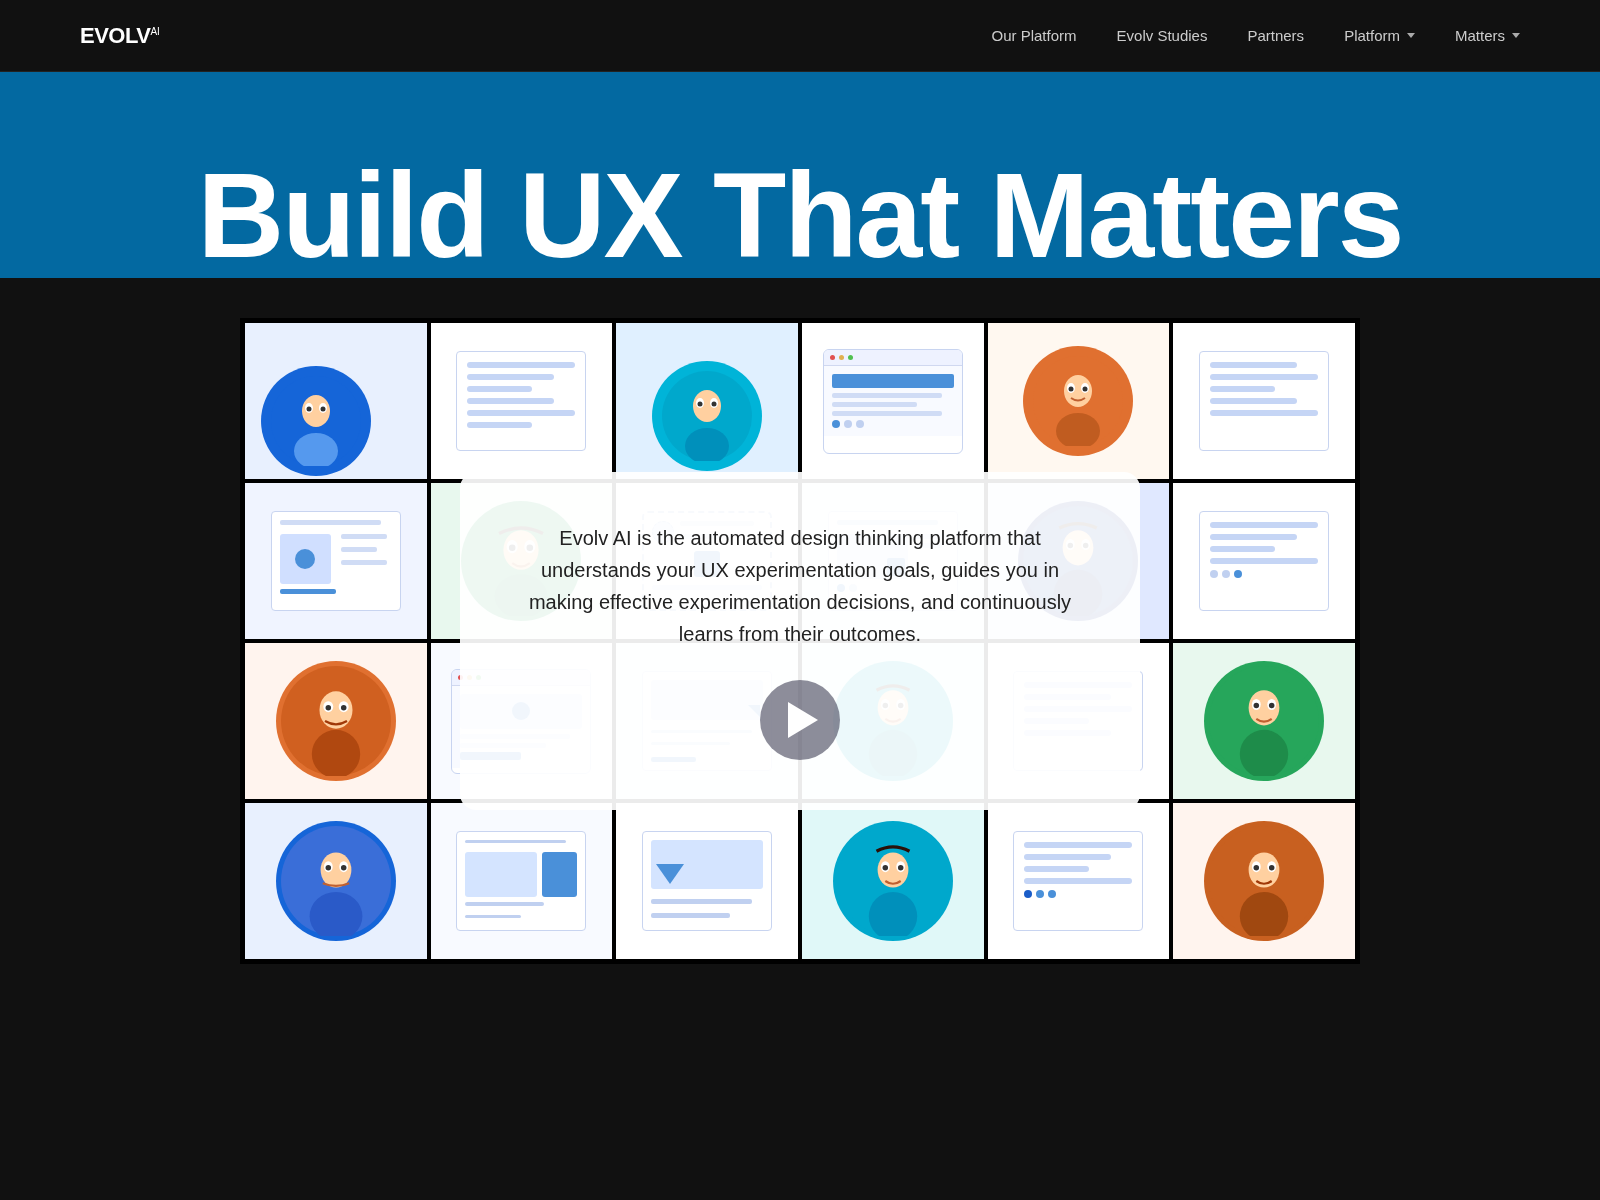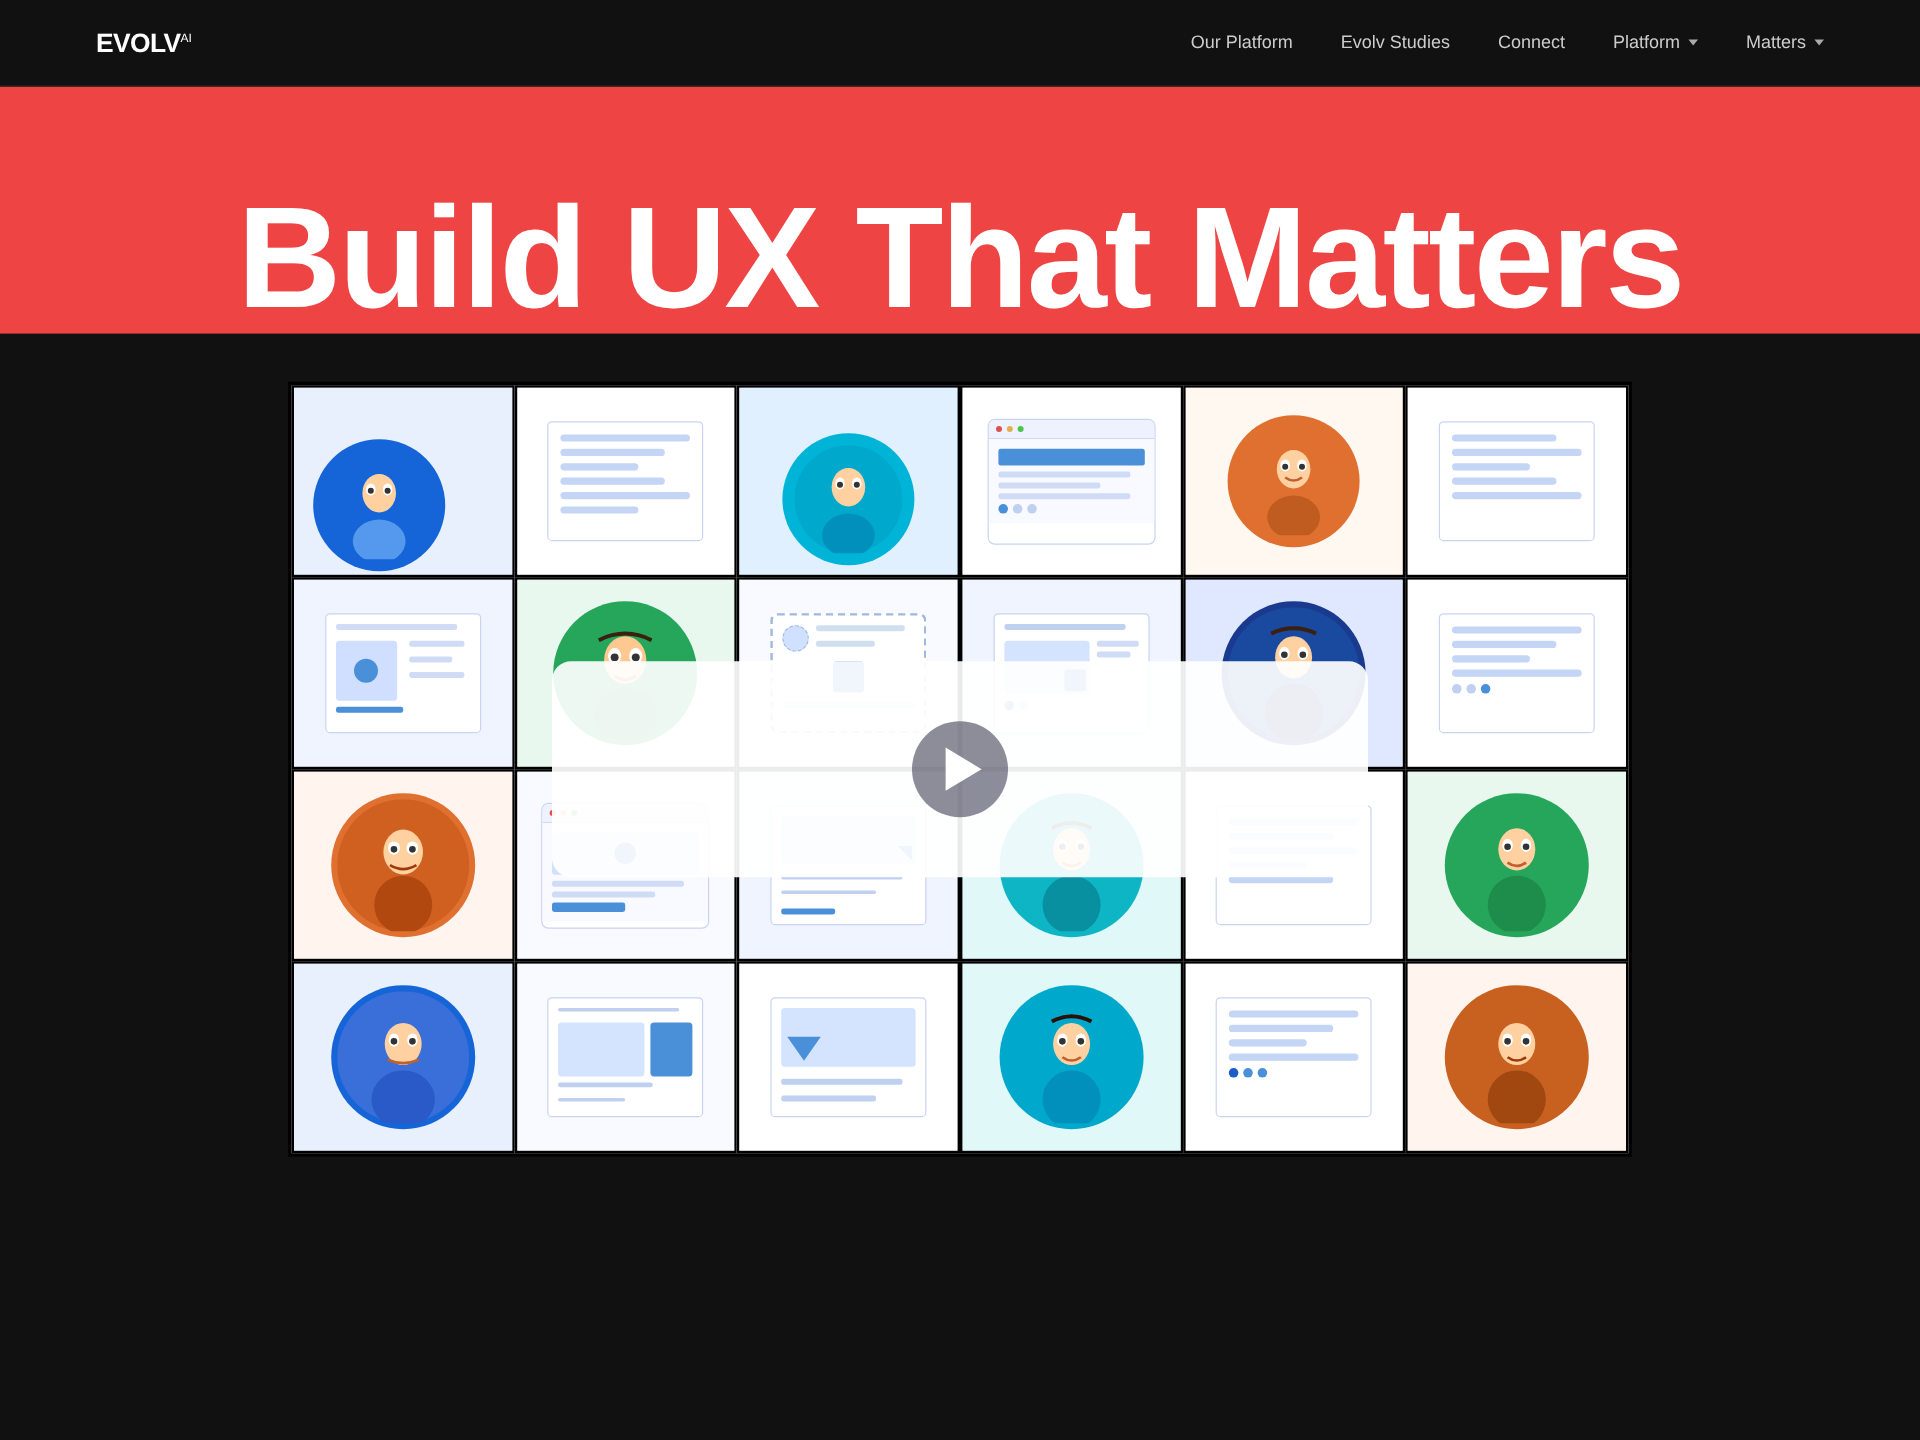--- a/index.html
+++ b/index.html
@@ -56,21 +56,21 @@
       width: 0; height: 0;
       border-left: 4px solid transparent;
       border-right: 4px solid transparent;
       border-top: 5px solid #aaa;
       margin-left: 3px;
       vertical-align: middle;
     }
 
     
     .hero {
-      background: #ef4444;
+      background: #0369a1;
       text-align: center;
       padding: 80px 40px 0;
       position: relative;
     }
     .hero-title {
       font-size: 120px;
       font-weight: 800;
       line-height: 1.05;
       color: #fff;
       letter-spacing: -2px;
@@ -250,21 +250,21 @@
     <span>EVOLV</span><sup>AI</sup>
   </div>
   <ul class="nav-links">
     <li>
       <a href="#">Our Platform</a>
     </li>
     <li>
       <a href="#">Evolv Studies</a>
     </li>
     <li>
-      <a href="#">Connect</a>
+      <a href="#">Partners</a>
     </li>
     <li>
       <a href="#">
         <span>Platform</span>
         <span class="chevron"></span>
       </a>
     </li>
     <li>
       <a href="#">
         <span>Matters</span>
@@ -627,18 +627,19 @@
           <circle cx="43" cy="38" r="2.5" fill="#333"></circle>
           <circle cx="57" cy="38" r="2.5" fill="#333"></circle>
           <path d="M43 50 Q50 55 57 50" stroke="#a03808" stroke-width="2" fill="none"></path>
         </svg>
       </div>
     </div>
 
   </div>
 
   <div class="video-overlay">
+    <p class="video-description">Evolv AI is the automated design thinking platform that understands your UX experimentation goals, guides you in making effective experimentation decisions, and continuously learns from their outcomes.</p>
     <div class="play-button">
       <div class="play-triangle"></div>
     </div>
   </div>
 
 </div>
 
 </body></html>

